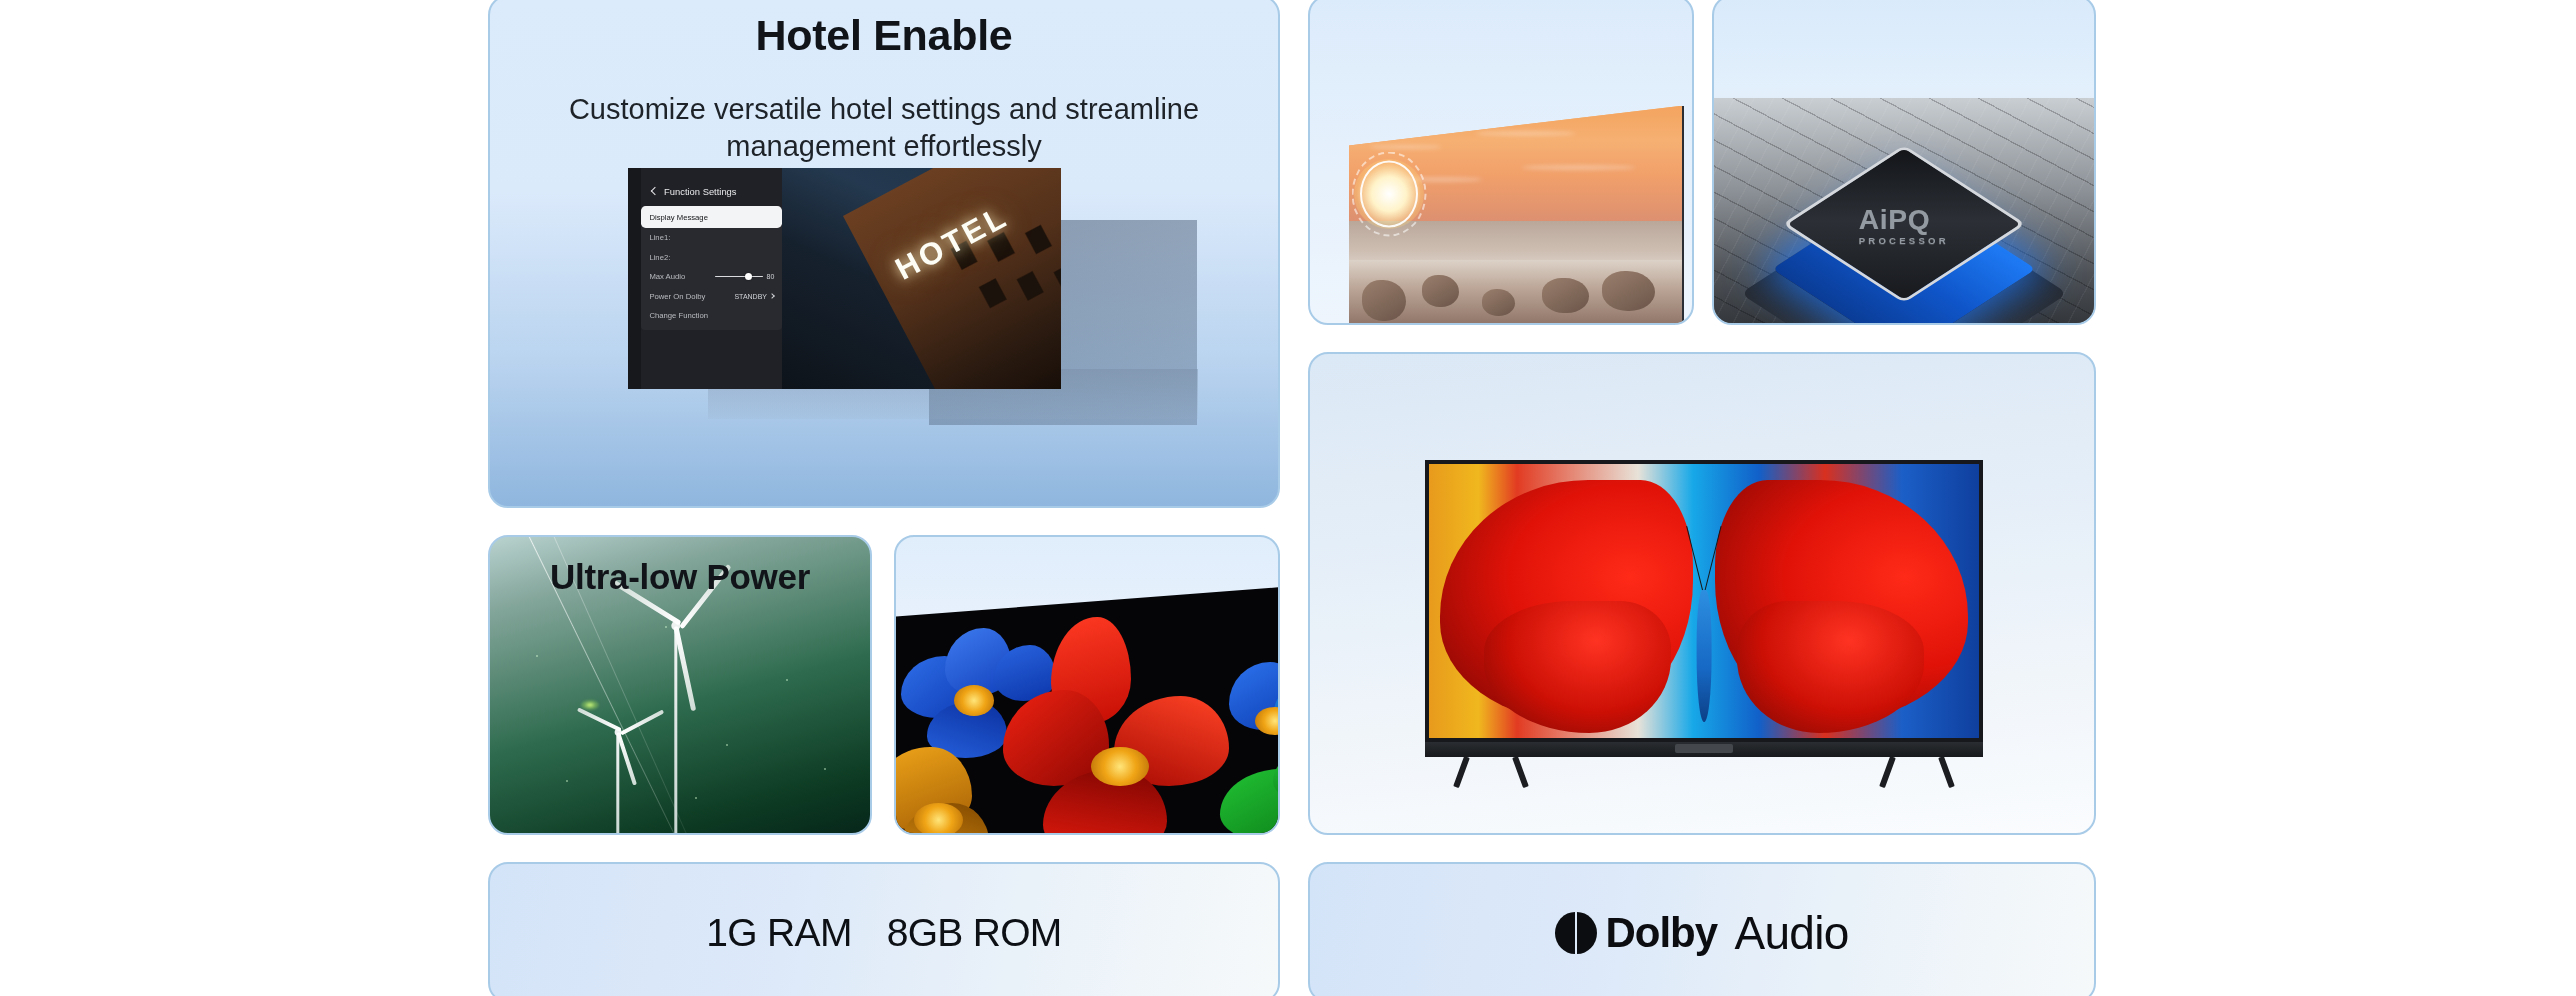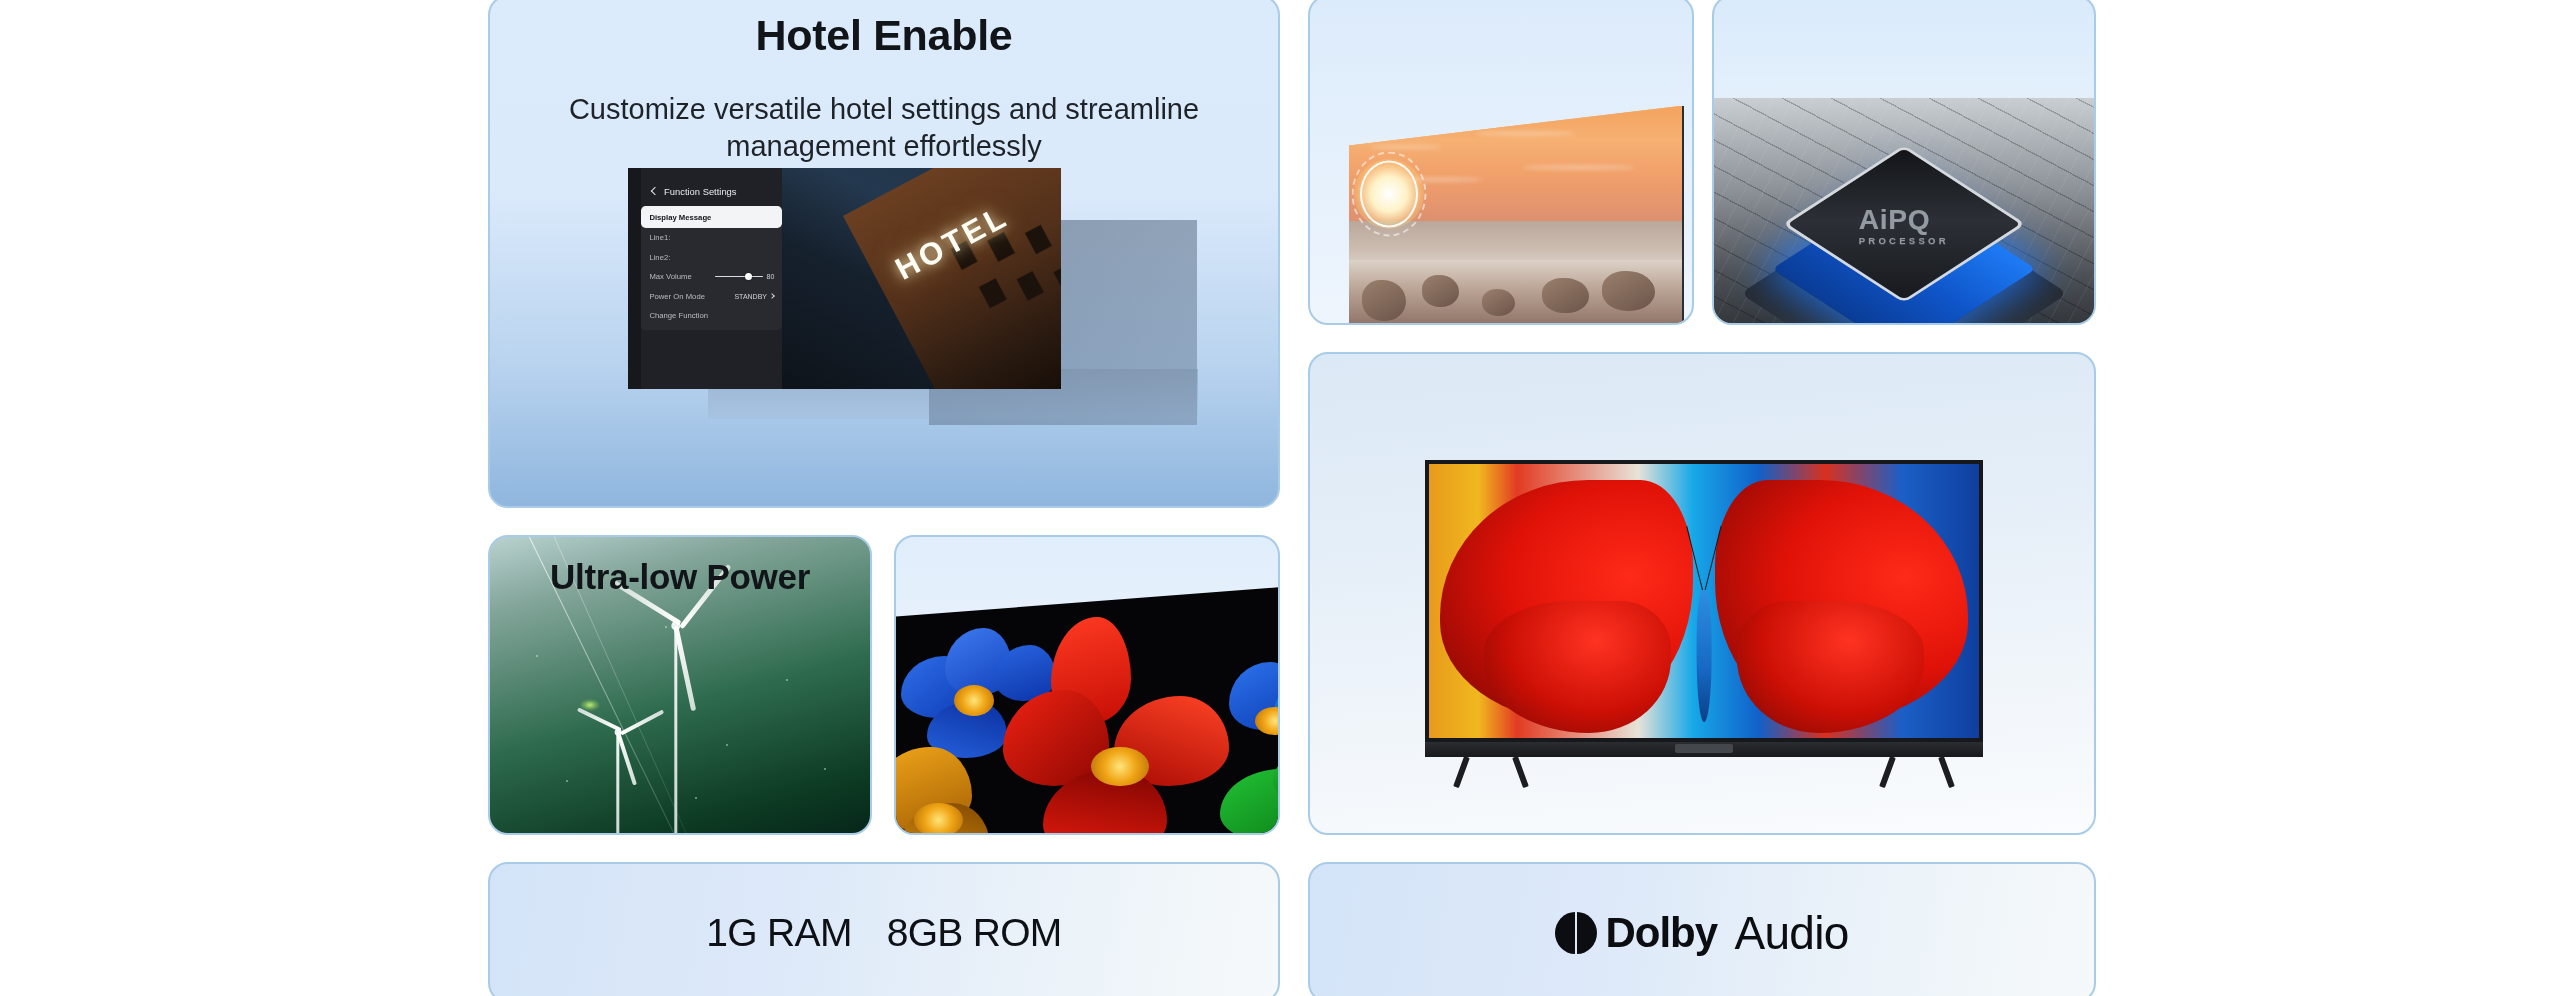--- a/index.html
+++ b/index.html
@@ -101,21 +101,21 @@
     transform: rotate(45deg);
   }
   .menu-list { margin-top: 9.4px; background: #292a2f; border-radius: 4px; padding-bottom: 4px; }
   .menu-row {
     display: flex; align-items: center; justify-content: space-between;
     height: 19.5px; padding: 0 8px;
     color: #b9bcc1; font-size: 7.7px;
   }
   .menu-row.sel {
     background: #f3f4f6; color: #121316; border-radius: 4.7px;
-    height: 22px; font-weight: 700; text-align: right;
+    height: 22px; font-weight: 400; text-align: right;
   }
   .menu-row .rv { color: #cfd2d6; font-size: 7px; display: flex; align-items: center; gap: 3.4px; }
   .chev-right {
     display: inline-block; width: 4px; height: 4px;
     border-right: 1px solid #cfd2d6; border-top: 1px solid #cfd2d6;
     transform: rotate(45deg);
   }
   .slider { position: relative; width: 48px; height: 6.7px; display: flex; align-items: center; }
   .slider .track { position: absolute; left: 0; right: 0; height: 1.3px; background: #d9dbdf; border-radius: 1.3px; }
   .slider .knob {
@@ -387,31 +387,31 @@
             <div class="menu-row sel">
               <span>Display Message</span>
             </div>
             <div class="menu-row">
               <span>Line1:</span>
             </div>
             <div class="menu-row">
               <span>Line2:</span>
             </div>
             <div class="menu-row">
-              <span>Max Volume</span>
+              <span>Max Audio</span>
               <span class="rv">
                 <span class="slider">
                   <span class="track"></span>
                   <span class="knob"></span>
                 </span>
                 <span>80</span>
               </span>
             </div>
             <div class="menu-row">
-              <span>Power On Mode</span>
+              <span>Power On Dolby</span>
               <span class="rv">
                 <span>STANDBY</span>
                 <span class="chev-right"></span>
               </span>
             </div>
             <div class="menu-row">
               <span>Change Function</span>
             </div>
           </div>
         </div>

